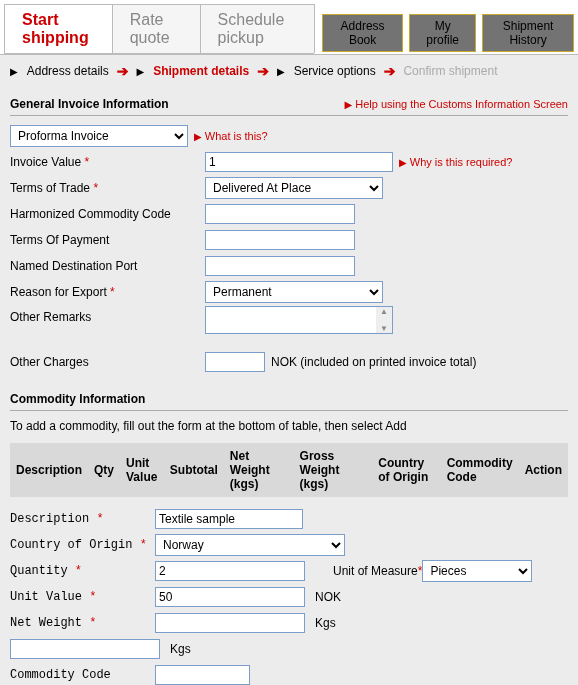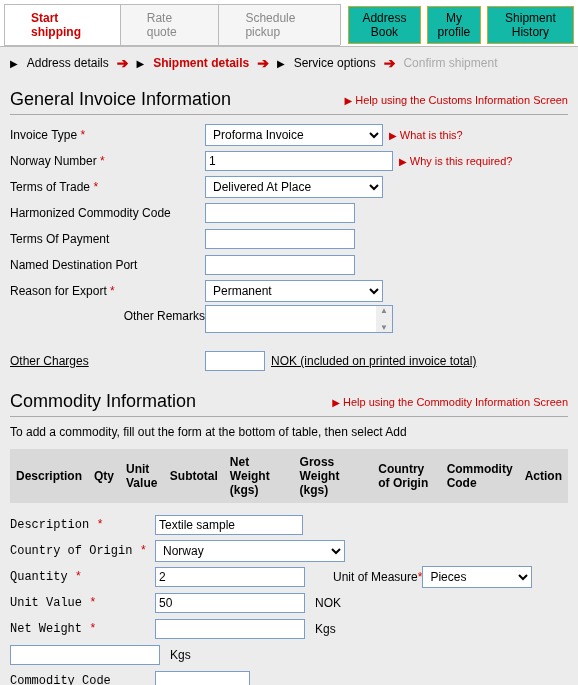--- a/index.html
+++ b/index.html
@@ -14,45 +14,45 @@
   .topbar {
     display: flex;
     align-items: flex-end;
     padding: 4px 4px 0 4px;
   }
   .main-tabs {
     display: flex;
     border-bottom: 1px solid #bbb;
   }
   .main-tab {
-    padding: 6px 26px;
+    padding: 6px 17px;
     border: 1px solid #bbb;
     border-bottom: none;
     background: #f5f5f5;
     color: #888;
     margin-right: -1px;
     cursor: pointer;
-    font-size: 12px;
+    font-size: 16px;
   }
   .main-tab.active {
     color: #c00;
     font-weight: bold;
     background: #fff;
   }
   .spacer { flex: 1; }
   .yellow-buttons {
     display: flex;
     gap: 6px;
     padding-bottom: 2px;
     margin-left: 8px;
   }
   .yellow-btn {
-    background: #14b8a6;
+    background: #737373;
     border: 1px solid #c9aa2e;
-    padding: 4px 4px;
+    padding: 4px 16px;
     font-size: 12px;
     cursor: pointer;
   }
   .content {
     background: #ececec;
     border-top: 1px solid #bbb;
     padding: 8px 10px 14px 10px;
   }
   .wizard {
     display: flex;
@@ -60,22 +60,22 @@
     gap: 8px;
     margin-bottom: 18px;
     font-size: 12px;
   }
   .wizard a.step { color: #000; text-decoration: none; cursor: pointer; }
   .wizard a.step.active { color: #c00; font-weight: bold; }
   .wizard a.step.disabled { color: #aaa; cursor: default; }
   .wizard .arrow { color: #c00; font-weight: bold; font-size: 14px; }
   .wizard .rt { color: #000; font-size: 10px; padding-right:1px; }
   .section-title {
-    font-weight: normal;
-    font-size: 18px;
+    font-weight: bold;
+    font-size: 12px;
   }
   .section-hr {
     border: none;
     border-top: 1px solid #aaa;
     margin: 4px 0 8px 0;
   }
   .help-link {
     color: #c00;
     text-decoration: none;
     cursor: pointer;
@@ -186,29 +186,28 @@
     <a class="step disabled">Confirm shipment</a>
   </div>
 
   <div class="section-head">
     <span class="section-title">General Invoice Information</span>
     <a class="help-link"><span class="rt">▶</span> <span>Help using the Customs Information Screen</span></a>
   </div>
   <hr class="section-hr">
 
   <div class="form-row">
-    <div class="label-col"><span>Invoice Type</span> <span class="req">*</span></div>
     <div class="input-col">
       <select class="sel-wide"><option>Proforma Invoice</option></select>
       <a class="help-link"><span class="rt">▶</span> <span>What is this?</span></a>
     </div>
   </div>
 
   <div class="form-row">
-    <div class="label-col"><span>Norway Number</span> <span class="req">*</span></div>
+    <div class="label-col"><span>Invoice Value</span> <span class="req">*</span></div>
     <div class="input-col">
       <input type="text" class="txt-wide" value="1" style="">
       <a class="help-link"><span class="rt">▶</span> <span>Why is this required?</span></a>
     </div>
   </div>
 
   <div class="form-row">
     <div class="label-col"><span>Terms of Trade</span> <span class="req">*</span></div>
     <div class="input-col">
       <select class="sel-wide"><option>Delivered At Place</option></select>
@@ -238,45 +237,44 @@
   </div>
 
   <div class="form-row">
     <div class="label-col"><span>Reason for Export</span> <span class="req">*</span></div>
     <div class="input-col">
       <select class="sel-wide"><option>Permanent</option></select>
     </div>
   </div>
 
   <div class="form-row" style="align-items:flex-start;">
-    <div class="label-col" style="padding-top:4px;text-align:right;">Other Remarks</div>
+    <div class="label-col" style="padding-top:4px;">Other Remarks</div>
     <div class="input-col">
       <div class="textarea-like">
         <div class="ta-inner"></div>
         <div class="scroll">
             <span>▲</span>
             <span>▼</span>
           </div>
       </div>
     </div>
   </div>
 
-  <div class="form-row" style="margin-top:16px;text-decoration:underline;">
+  <div class="form-row" style="margin-top:16px;">
     <div class="label-col">Other Charges</div>
     <div class="input-col">
       <input type="text" class="txt-short" value="" style="">
       <span>NOK  (included on printed invoice total)</span>
     </div>
   </div>
 
   <div style="height:16px;"></div>
 
   <div class="section-head">
     <span class="section-title">Commodity Information</span>
-    <a class="help-link"><span class="rt">▶</span> <span>Help using the Commodity Information Screen</span></a>
   </div>
   <hr class="section-hr">
 
   <div class="note">To add a commodity, fill out the form at the bottom of table, then select Add</div>
 
   <table class="tbl">
     <tbody>
         <tr>
       <th>Description</th>
       <th>Qty</th>

